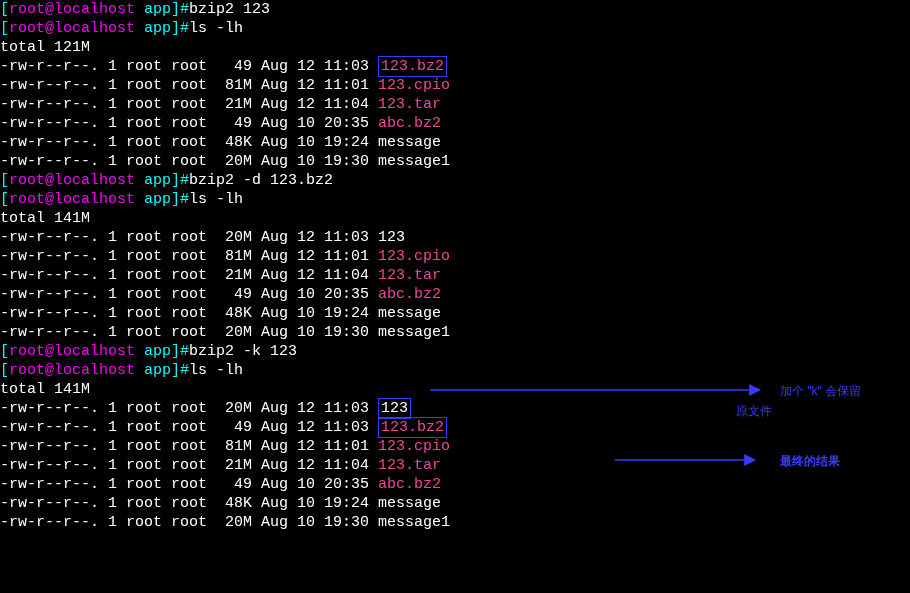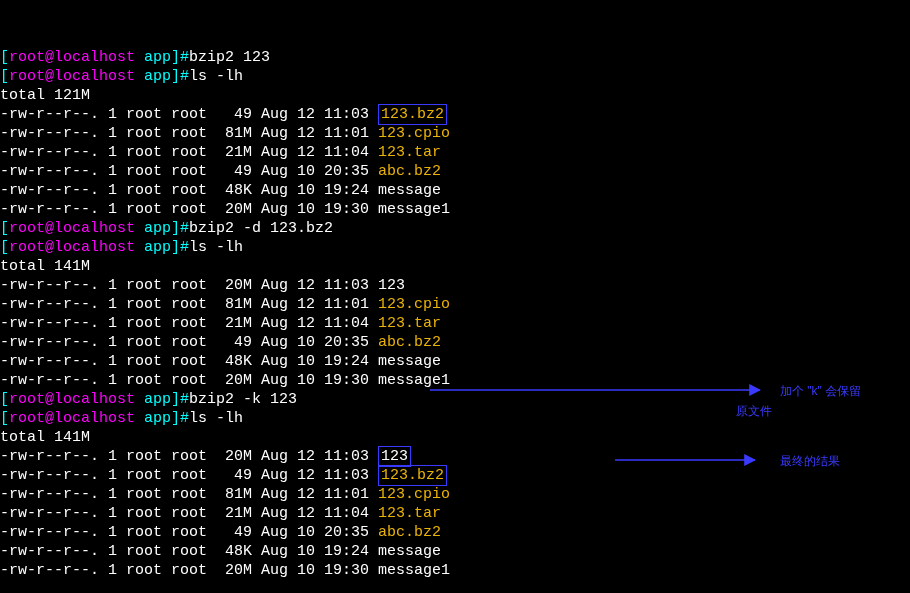--- a/index.html
+++ b/index.html
@@ -11,27 +11,26 @@
     line-height: 19px;
     width: 910px;
     height: 593px;
     overflow: hidden;
     position: relative;
     color: #fff;
   }
   .term {
     position: relative;
     white-space: pre;
-    margin-top: 48px;
   }
   .line { white-space: pre; }
   .cyan { color: #00ffff; }
   .magenta { color: #ff00ff; }
   .white { color: #ffffff; }
-  .red { color: #eab308; }
+  .red { color: #ec4899; }
   .boxed {
     border: 1.5px solid #3a3aff;
     padding: 0 2px;
     margin: -2px 0;
     display: inline-block;
   }
   .anno {
     position: absolute;
     color: #3a3aff;
     font-size: 12px;
@@ -61,13 +60,13 @@
   <defs>
     <marker id="ah2" viewBox="0 0 10 10" refX="9" refY="5" markerWidth="8" markerHeight="8" orient="auto">
       <path d="M0,0 L10,5 L0,10 z" fill="#3a3aff"></path>
     </marker>
   </defs>
   <line x1="0" y1="10" x2="140" y2="10" stroke="#3a3aff" stroke-width="1.5" marker-end="url(#ah2)"></line>
 </svg>
 
 <div class="anno" style="left:780px; top:382px;">加个 "k" 会保留</div>
 <div class="anno" style="left:736px; top:402px;">原文件</div>
-<div class="anno" style="left:780px; top:452px;">最终的结果</div>
+<div class="anno" style="left:780px; top:452px;font-weight:bold;">最终的结果</div>
 
 </body></html>

